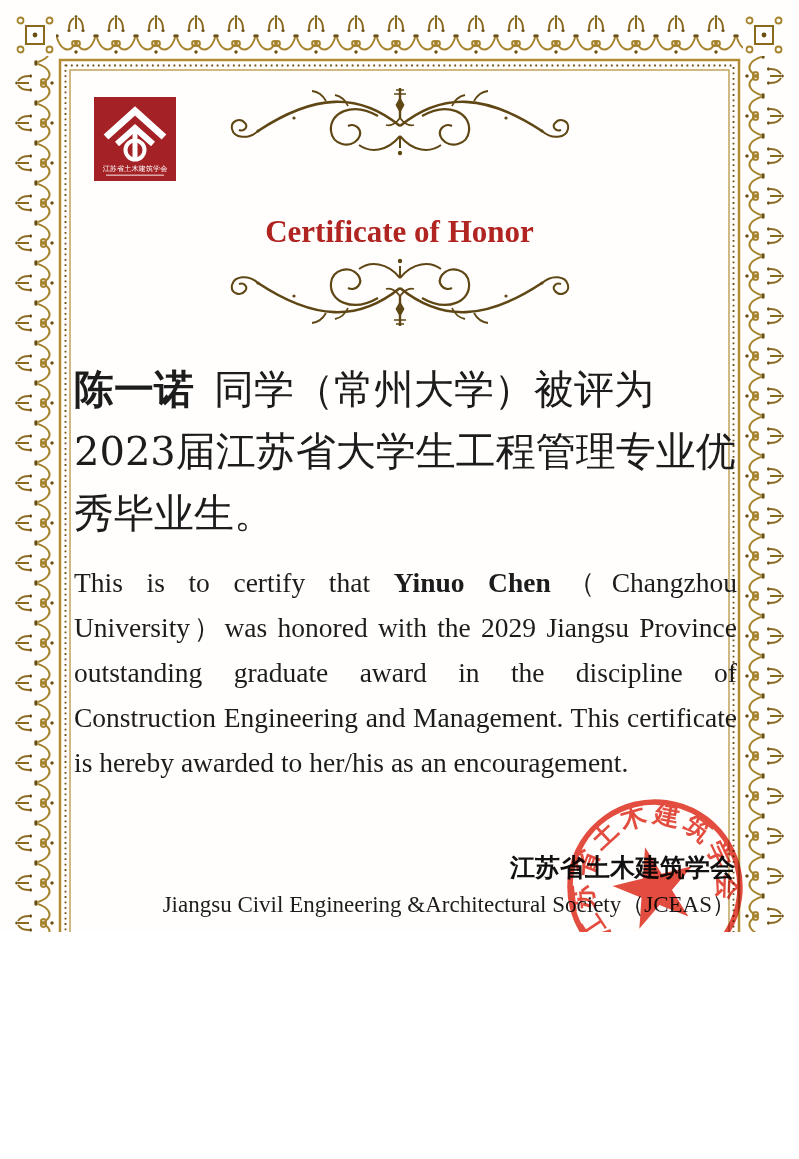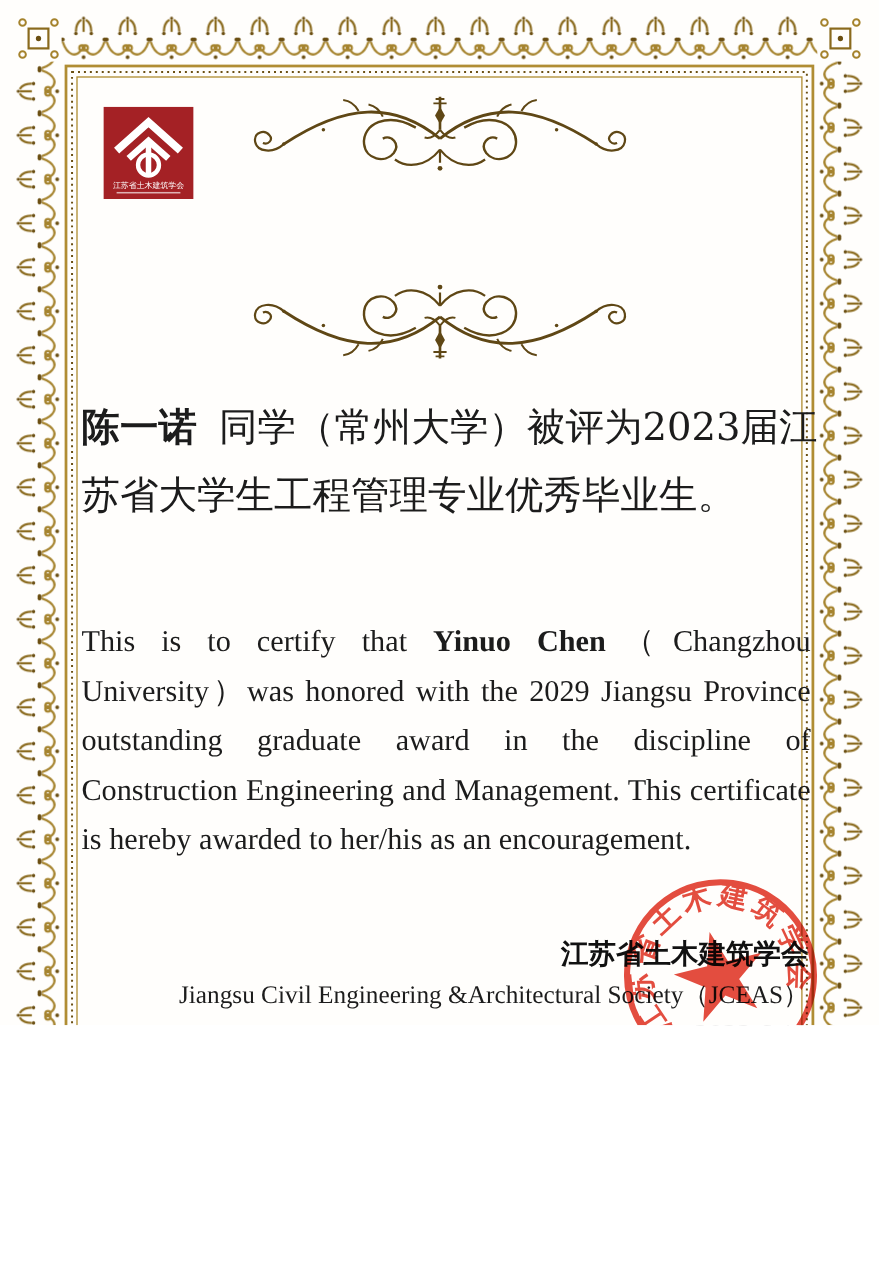--- a/index.html
+++ b/index.html
@@ -12,21 +12,21 @@
   
   .flourish{left:228px;width:344px;height:78px;}
   .flourish.top{top:84px;}
   .flourish.bottom{top:252px;transform:scaleY(-1);}
   .title-zh{left:0;top:156px;width:799px;text-align:center;font-size:52px;font-weight:bold;
             color:#b02422;letter-spacing:24px;line-height:60px;}
   .title-zh span{margin-right:-24px;}
   .title-en{left:0;top:214px;width:799px;text-align:center;font-size:31px;font-weight:bold;
             color:#b02422;line-height:36px;}
   
-  .body-zh{left:74px;top:358px;width:672px;font-size:35px;line-height:62px;
+  .body-zh{left:74px;top:358px;width:672px;font-size:40px;line-height:62px;
            font-family:"DejaVu Serif","Liberation Serif",serif;}
   .body-zh p{margin:0;}
   .body-zh .recipient{font-weight:bold;margin-right:20px;}
   .body-en{left:74px;top:560px;width:663px;font-size:27.5px;line-height:45px;text-align:justify;}
   .body-en p{margin:0;}
   
   .sig{right:64px;top:849px;text-align:right;}
   .sig .org-zh{font-family:"Liberation Sans","DejaVu Sans",sans-serif;font-weight:bold;
                font-size:25px;line-height:37px;color:#111;}
   .sig .org-en{font-size:23px;line-height:37px;}
@@ -123,20 +123,21 @@
       <path d="M172,4 V34" stroke-width="2.4"></path>
       <path d="M172,13 l4.5,8 -4.5,8 -4.5,-8 z" fill="#5f4715" stroke="none"></path>
       <path d="M166,10 h12 M168,6 h8" stroke-width="1.6"></path>
       <path d="M172,34 q-7,9 -14,7" stroke-width="1.8"></path>
       <path d="M172,34 q7,9 14,7" stroke-width="1.8"></path>
       <path d="M172,52 v12" stroke-width="2"></path>
       <circle cx="172" cy="69" r="2.2" fill="#5f4715" stroke="none"></circle>
     </g>
   </svg>
 
+  <div class="abs title-en">Certificate of Honor</div>
 
   <svg class="abs flourish bottom" viewBox="0 0 344 78">
     <use href="#flhalf"></use>
     <use href="#flhalf" transform="translate(344,0) scale(-1,1)"></use>
     <g stroke="#5f4715" fill="none">
       <path d="M172,4 V34" stroke-width="2.4"></path>
       <path d="M172,13 l4.5,8 -4.5,8 -4.5,-8 z" fill="#5f4715" stroke="none"></path>
       <path d="M166,10 h12 M168,6 h8" stroke-width="1.6"></path>
       <path d="M172,34 q-7,9 -14,7" stroke-width="1.8"></path>
       <path d="M172,34 q7,9 14,7" stroke-width="1.8"></path>

